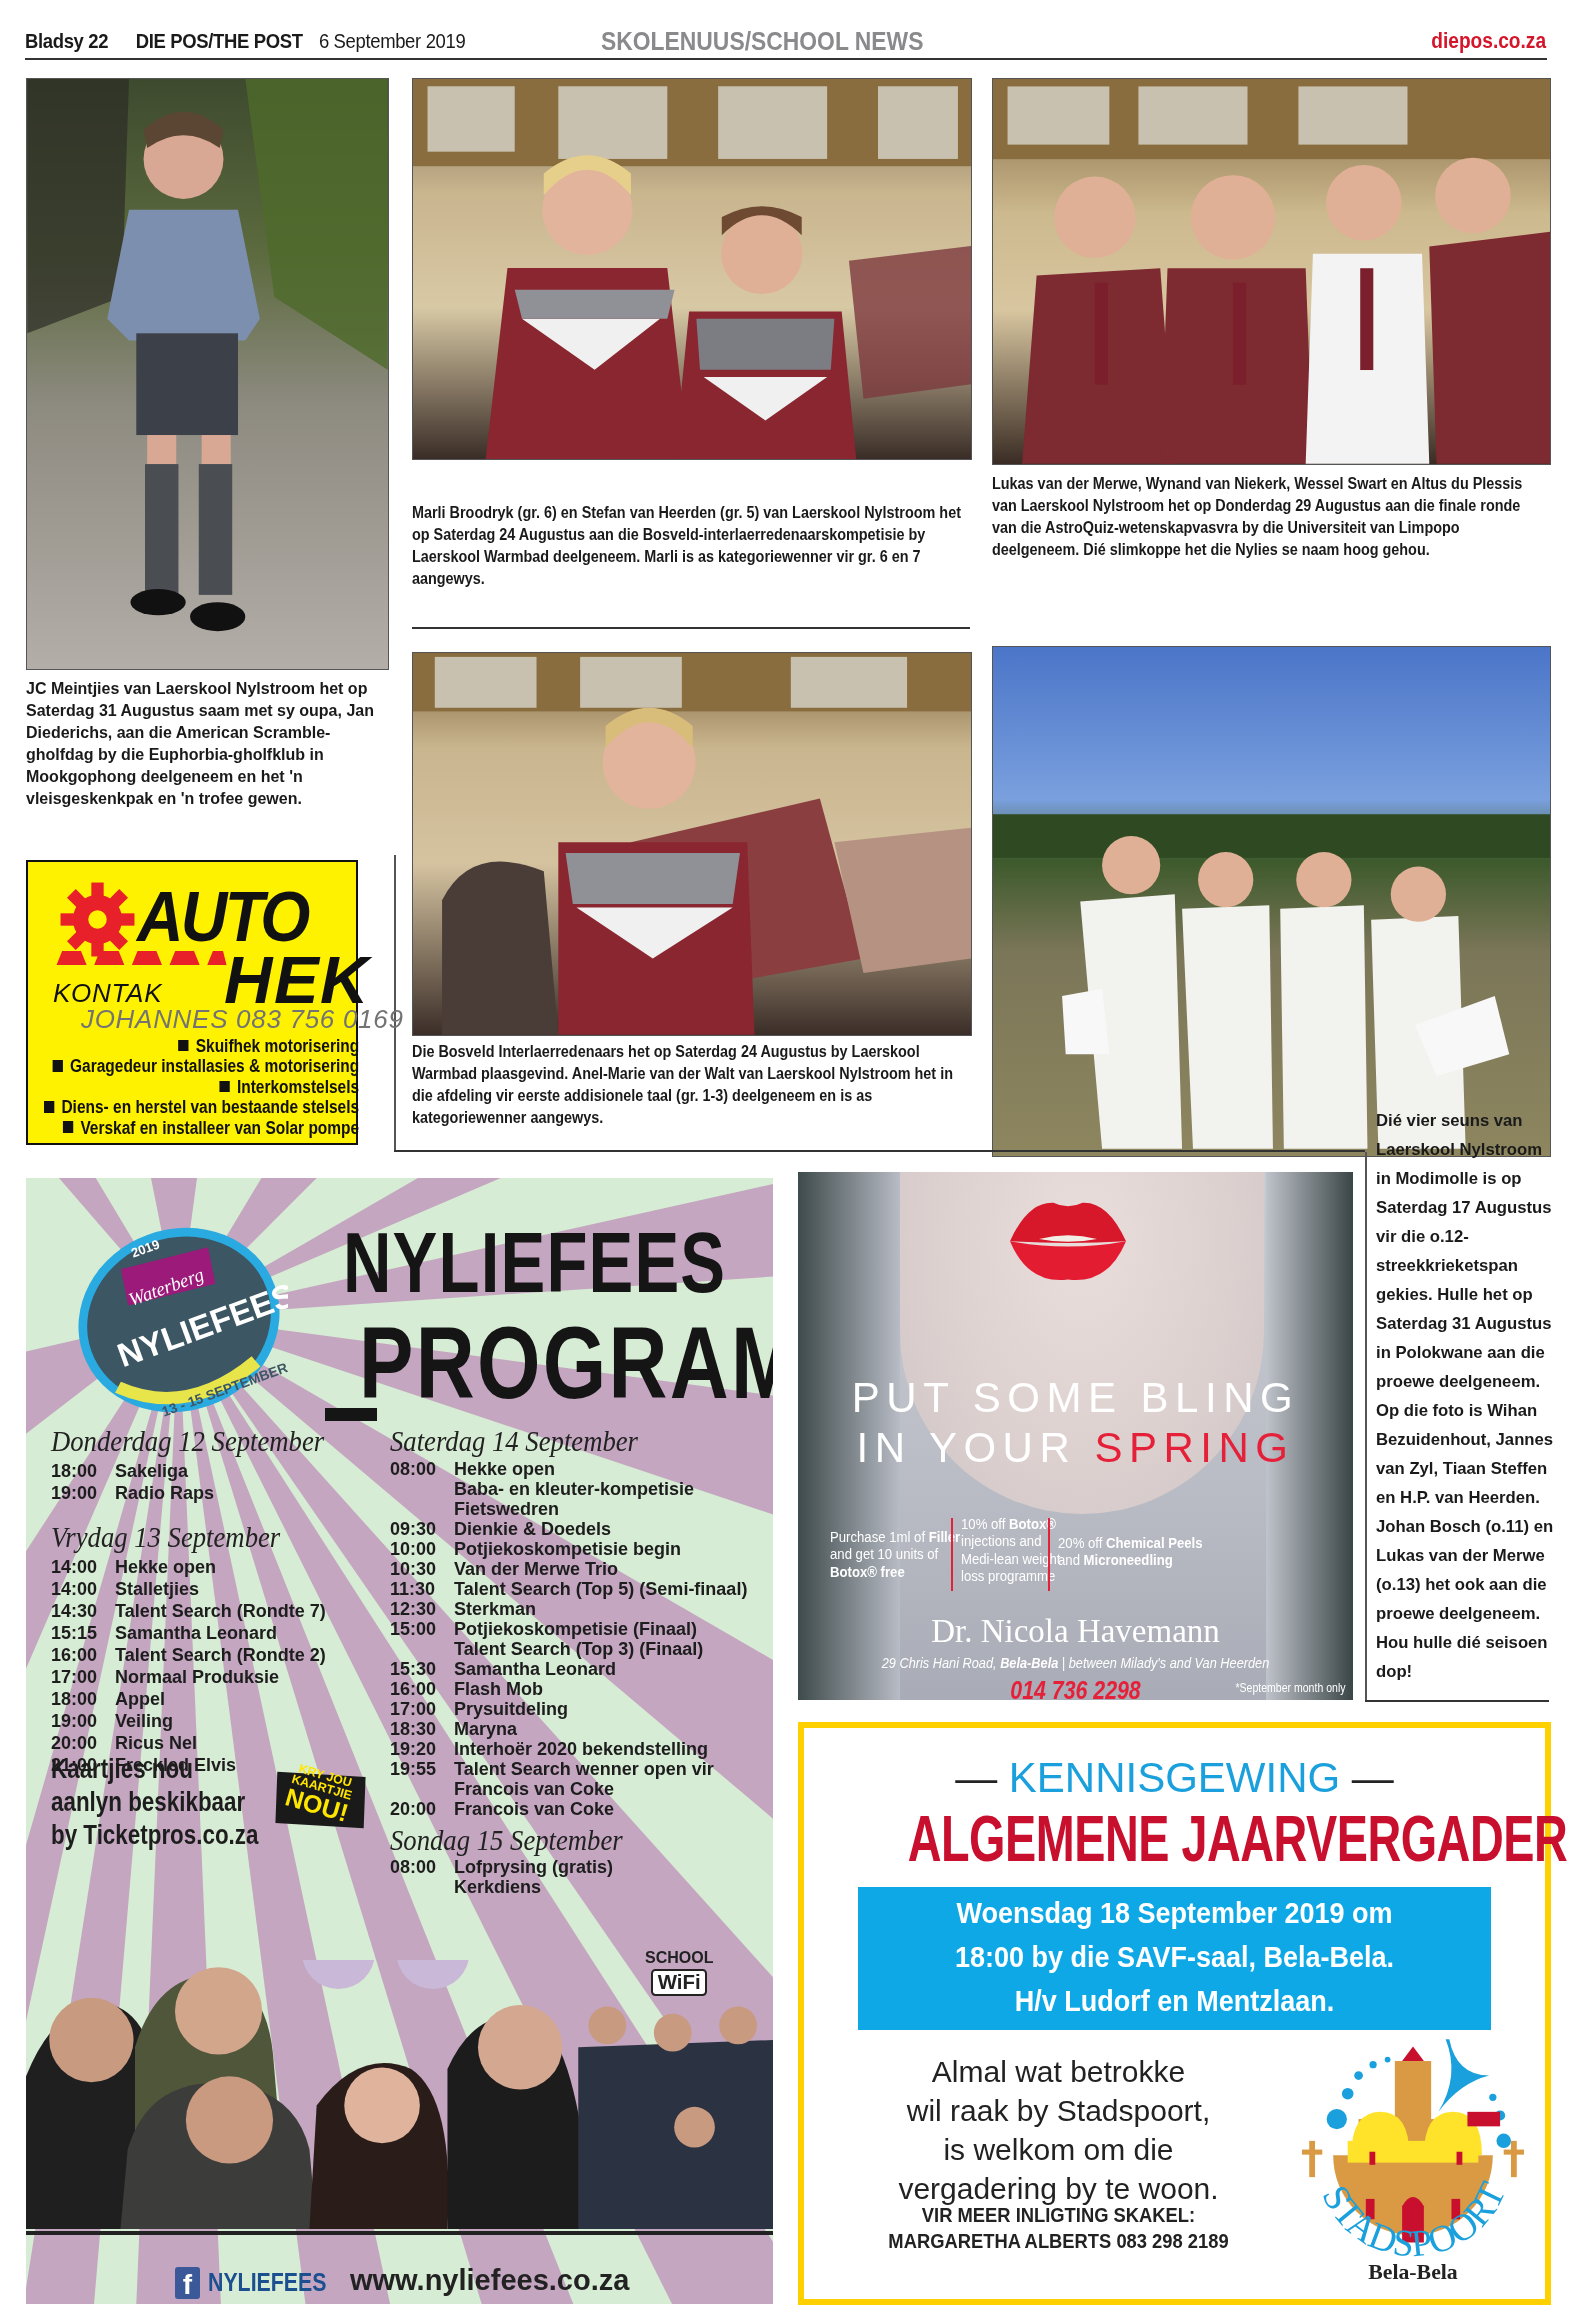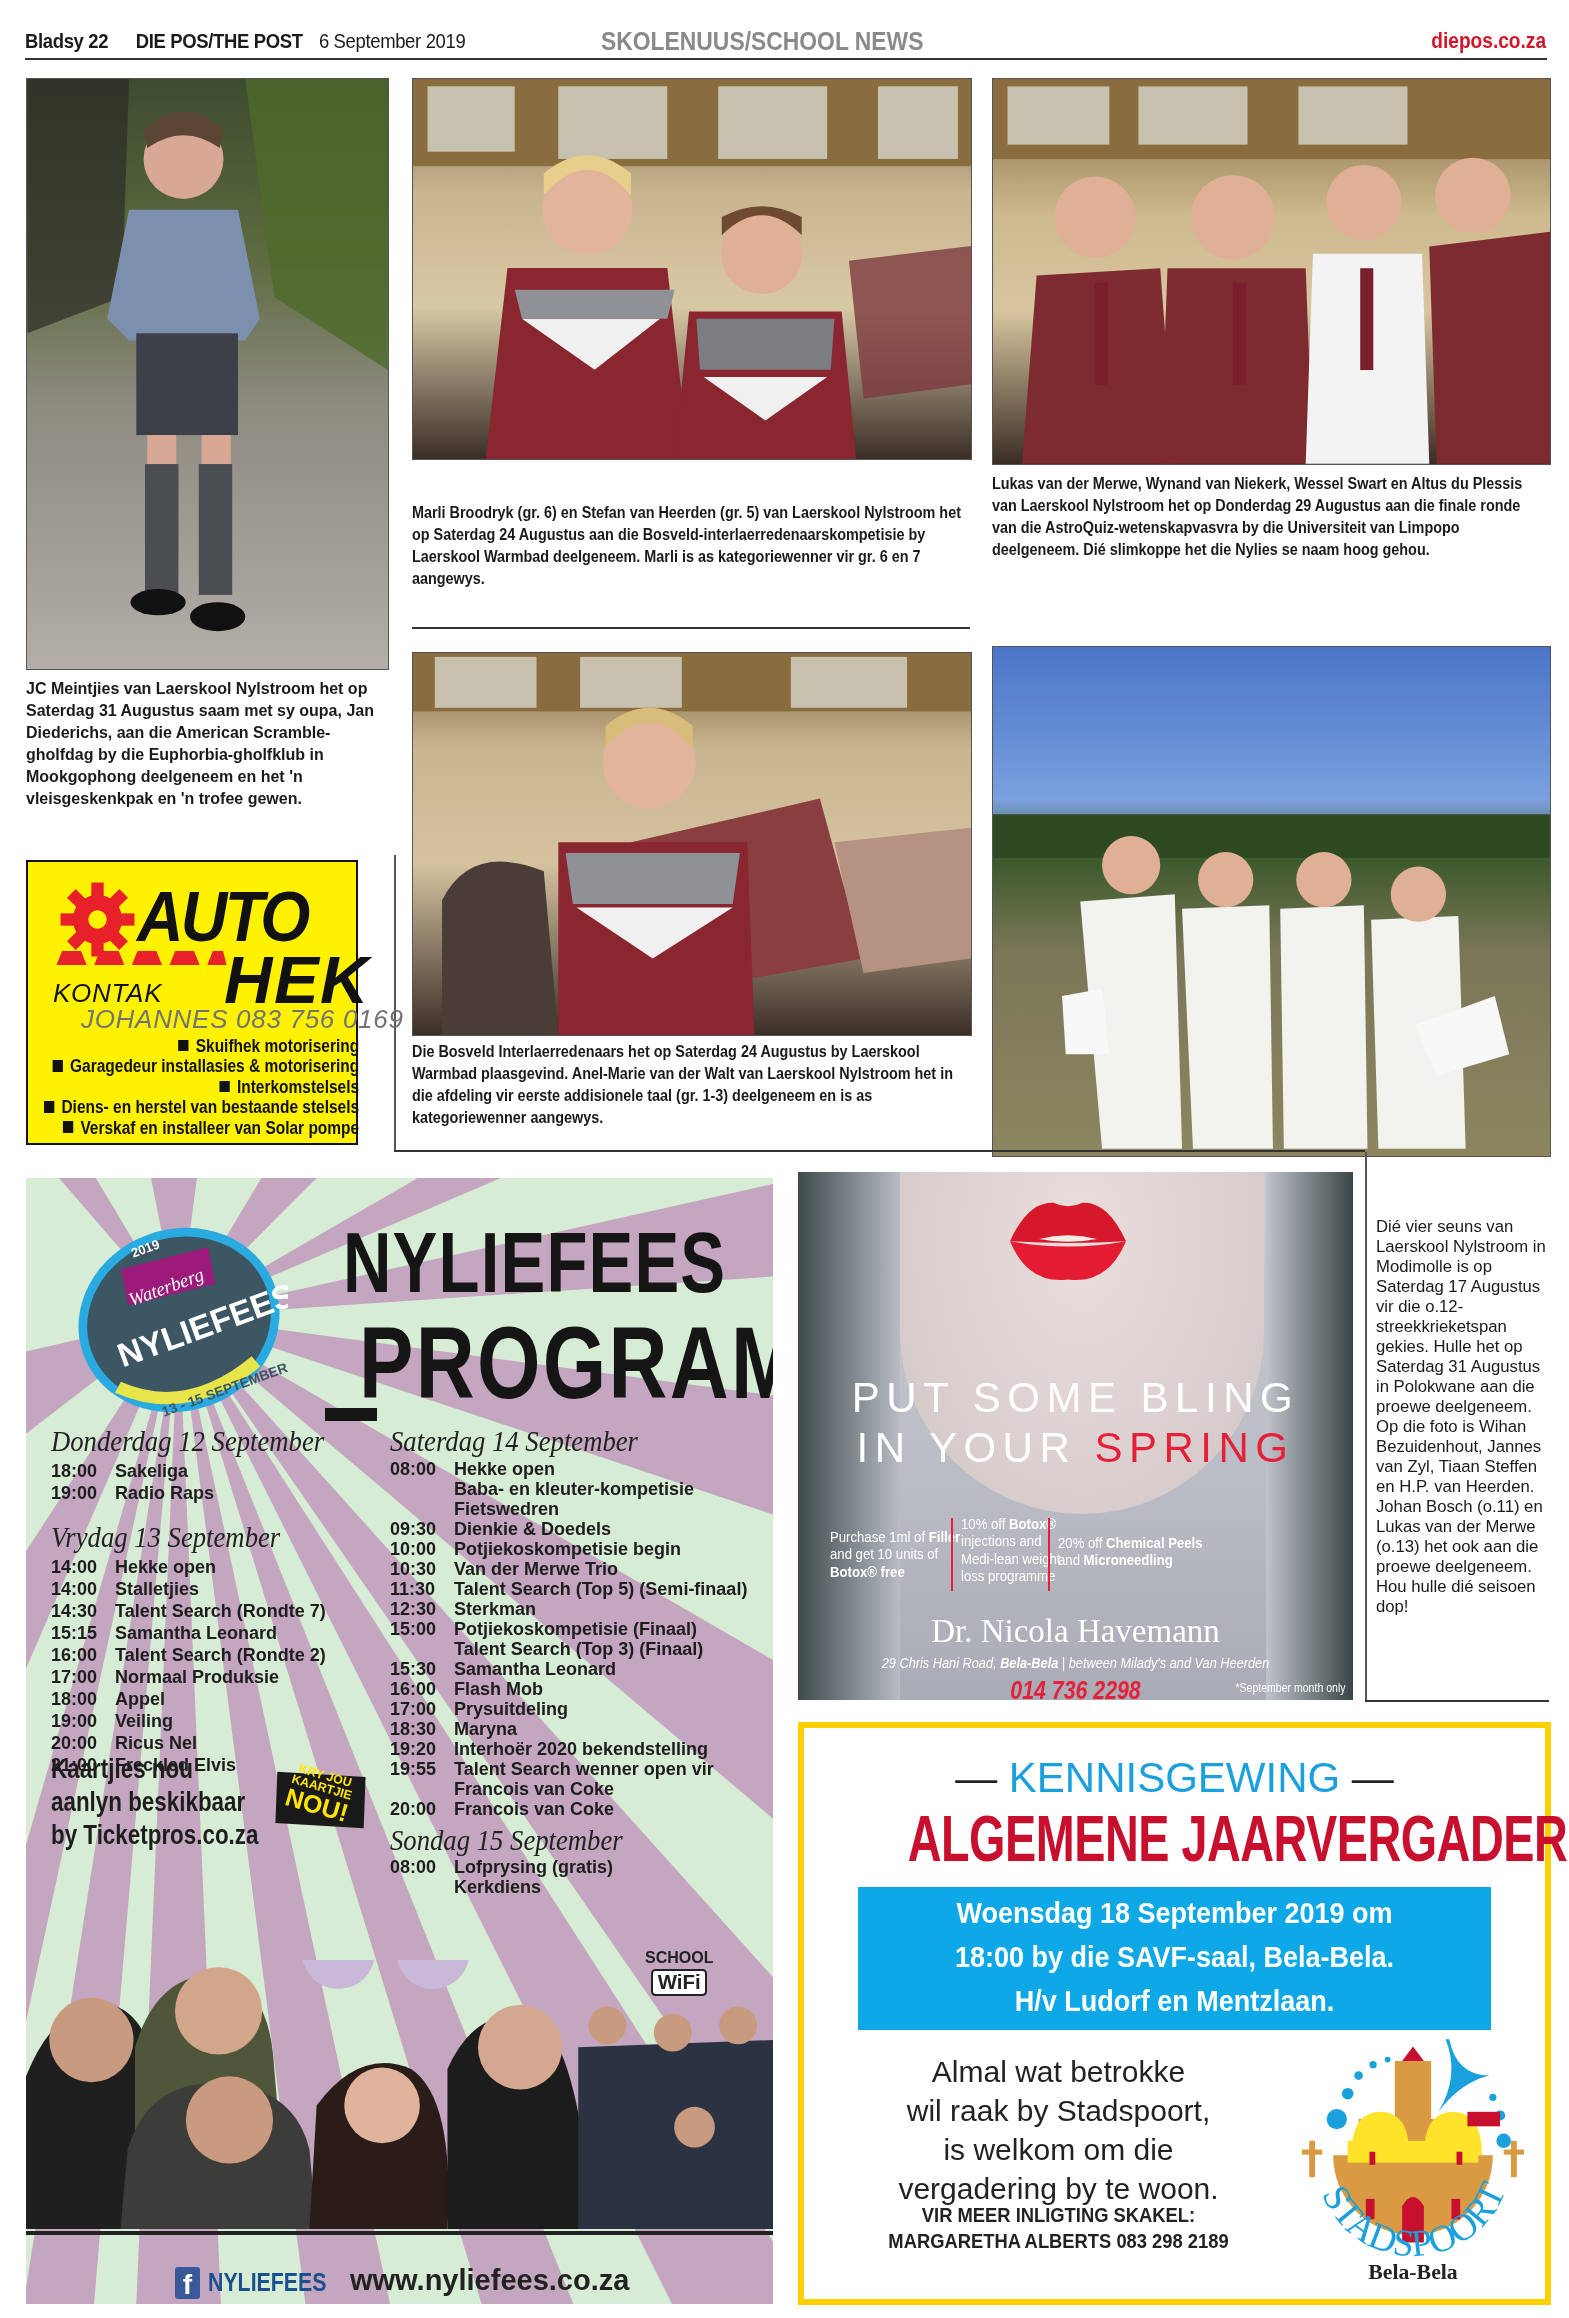--- a/index.html
+++ b/index.html
@@ -59,21 +59,21 @@
   .bling .h2 .red{color:#e5213a;}
   .bling .offers{position:absolute;top:343px;left:32px;width:509px;height:80px;}
   .bling .col{position:absolute;top:0;font-size:15.3px;line-height:17.4px;color:#fff;transform:scaleX(0.86);transform-origin:left;white-space:nowrap;}
   .bling .col b{font-weight:bold;}
   .bling .sep{position:absolute;width:2.2px;background:#e5213a;}
   .bling .doc{position:absolute;top:441px;width:100%;text-align:center;font-family:"Liberation Serif",serif;font-size:33px;color:#fff;}
   .bling .addr{position:absolute;top:483px;width:100%;text-align:center;font-size:14.5px;font-style:italic;color:#fff;transform:scaleX(0.88);}
   .bling .tel{position:absolute;top:503px;left:0;width:100%;text-align:center;font-size:26px;font-weight:bold;font-style:italic;color:#e5213a;transform:scaleX(0.82);}
   .bling .note{position:absolute;top:509px;right:7.3px;font-size:12.4px;color:#fff;transform:scaleX(0.85);transform-origin:right;}
   
-  .sidecap{left:1376px;top:1217px;width:178px;font-size:16.7px;font-weight:normal;line-height:20px;}
+  .sidecap{left:1376px;top:1106px;width:178px;font-size:16.7px;font-weight:bold;line-height:29px;}
   
   .kenn{left:798px;top:1722px;width:753px;height:583px;border:6.5px solid #ffd000;box-sizing:border-box;background:#fff;}
   .kenn .k1{position:absolute;top:26px;width:100%;text-align:center;font-size:42px;color:#1aa0dc;white-space:nowrap;}
   .kenn .k1 .dash{color:#222;}
   .kenn .k2{position:absolute;top:73px;width:100%;text-align:center;font-size:65px;font-weight:bold;color:#c8102e;transform:scaleX(0.72);white-space:nowrap;letter-spacing:-0.7px;}
   .kenn .blue{position:absolute;left:54px;top:159px;width:633px;height:143px;background:#0fa8e6;}
   .kenn .blue div{text-align:center;color:#fff;font-size:30px;font-weight:bold;line-height:44px;transform:scaleX(0.9);white-space:nowrap;}
   .kenn .blue div:first-child{margin-top:4.4px;}
   .kenn .msg{position:absolute;left:29px;top:324px;width:451px;text-align:center;font-size:30px;line-height:39px;color:#222;}
   .kenn .info{position:absolute;left:29px;top:474px;width:451px;text-align:center;font-size:20.4px;font-weight:bold;line-height:26px;color:#222;transform:scaleX(0.9);white-space:nowrap;}

